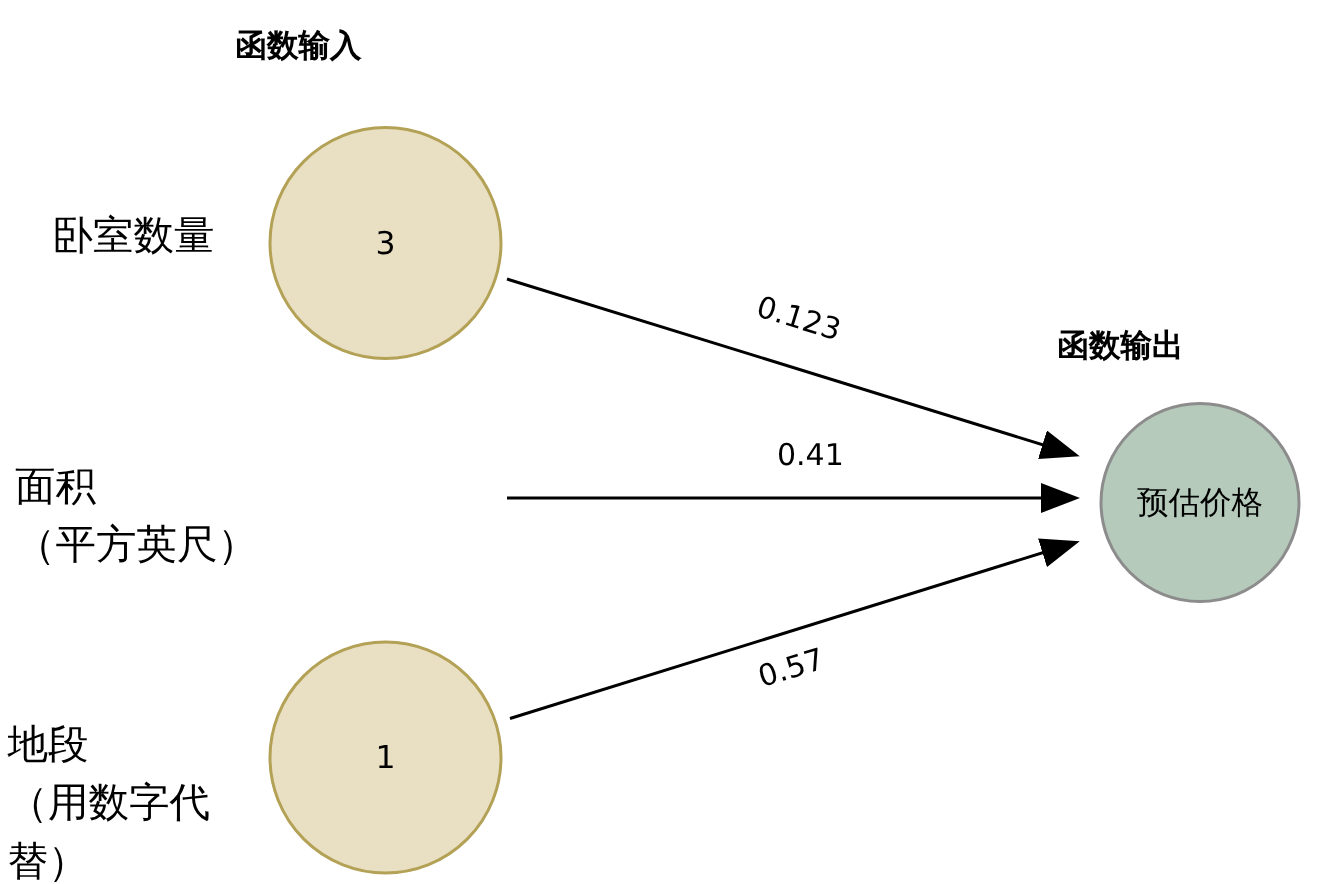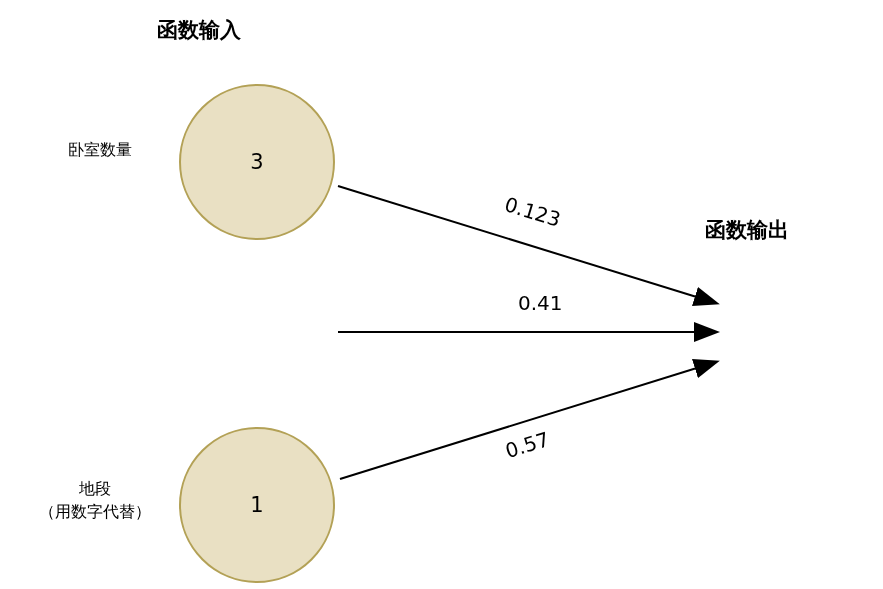--- a/index.html
+++ b/index.html
@@ -45,22 +45,22 @@
   .title {
     position: absolute;
     width: 200px;
     font-size: 21px;
     font-weight: bold;
     text-align: left;
     z-index: 3;
   }
   .side-label {
     position: absolute;
-    font-size: 16px;
-    text-align: center;
+    font-size: 27px;
+    text-align: left;
     line-height: 1.45;
     z-index: 3;
   }
   svg.arrows {
     position: absolute;
     inset: 0;
     z-index: 1;
   }
   svg.arrows line {
     stroke: var(--arrow, #000);
@@ -80,20 +80,24 @@
 <body>
 
 <div class="canvas">
 
   <div class="title" style="left:157px; top:16px;">函数输入</div>
   <div class="title" style="left:705px; top:216px;">函数输出</div>
 
   <div class="side-label" style="left:35px; top:138px; width:130px;">
     <div>卧室数量</div>
   </div>
+  <div class="side-label" style="left:10px; top:305px; width:165px;">
+    <div>面积</div>
+    <div>（平方英尺）</div>
+  </div>
   <div class="side-label" style="left:5px; top:477px; width:180px;">
     <div>地段</div>
     <div>（用数字代替）</div>
   </div>
 
   <svg class="arrows" width="883" height="589" viewBox="0 0 883 589">
     <defs>
       <marker id="arrowhead" markerWidth="13" markerHeight="10" refX="11" refY="5" orient="auto">
         <path d="M0,0 L13,5 L0,10 Z" fill="#000"></path>
       </marker>
@@ -107,14 +111,17 @@
   <div class="weight-label" style="left:518px; top:291px;">0.41</div>
   <div class="weight-label rot-up" style="left:505px; top:433px;">0.57</div>
 
   <div class="node input-node" style="left:179px; top:84px;">
     <span>3</span>
   </div>
   <div class="node input-node" style="left:179px; top:427px;">
     <span>1</span>
   </div>
 
+  <div class="node output-node" style="left:733px; top:268px;">
+    <span>预估价格</span>
+  </div>
 
 </div>
 
 </body></html>

